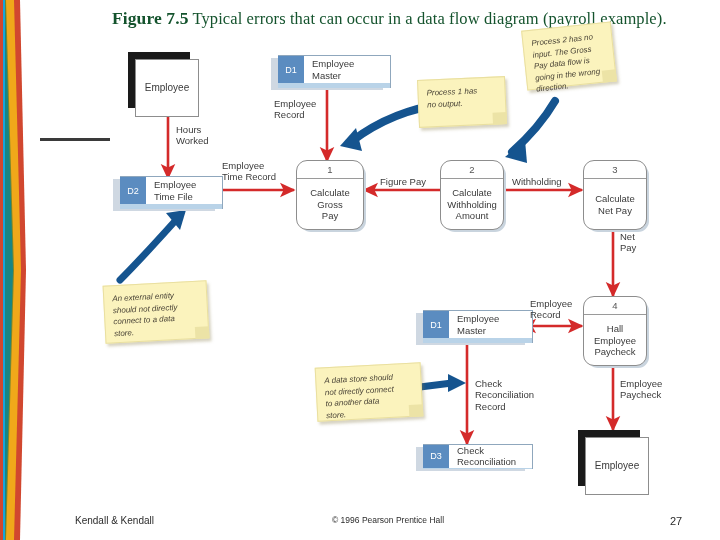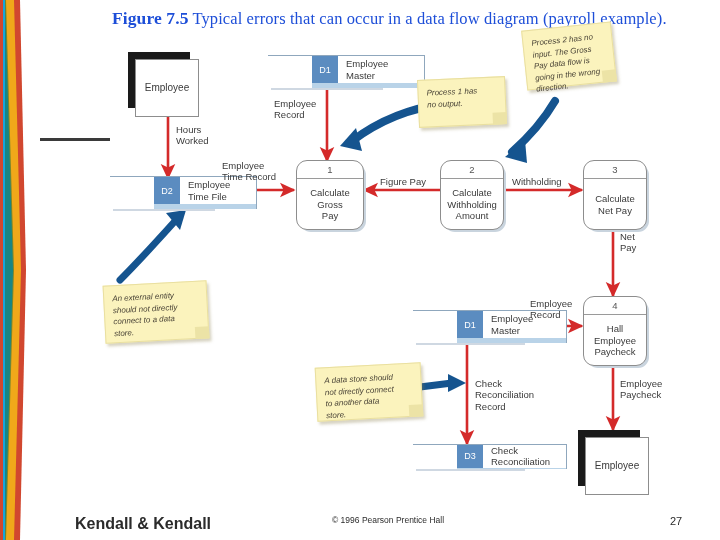--- a/index.html
+++ b/index.html
@@ -31,21 +31,21 @@
     height: 540px;
   }
 
   
   .fig-title {
     position: absolute;
     left: 112px; top: 8px;
     width: 600px;
     font-family: "Liberation Serif", serif;
     font-size: 16.5px;
-    color: #1d4ed8;
+    color: #14532d;
     letter-spacing: .1px;
     white-space: nowrap;
   }
   .fig-title .fig-lbl {
     font-weight: bold;
     font-size: 17.5px;
   }
   .rule {
     position: absolute;
     left: 40px; top: 138px;
@@ -123,28 +123,27 @@
 
   
   .store .st-shadow {
     position: absolute;
     left: 3px; top: 3px;
     width: 100%; height: 100%;
     background: #cfd8e2;
   }
   .store .st-face {
     position: absolute;
-    left: 0; top: 0;
+    left: 10px; top: 0;
     width: 100%; height: 100%;
     background: #ffffff;
     border-top: 1px solid #8fa7bd;
     border-right: 1px solid #8fa7bd;
     display: flex;
     flex-direction: column;
-    padding-left: 44px;
   }
   .store .st-top {
     flex: 1;
     display: flex;
     align-items: stretch;
   }
   .store .st-tag {
     width: 26px;
     background: #5b8cc0;
     display: flex;
@@ -213,21 +212,21 @@
     pointer-events: none;
   }
 
   
   .footer-left, .footer-center, .footer-right {
     position: absolute;
     top: 515px;
     font-family: "Liberation Sans", sans-serif;
     color: #2b2b2b;
   }
-  .footer-left  { left: 75px;  font-size: 16px; font-weight: bold; }
+  .footer-left  { left: 75px;  font-size: 10px; }
   .footer-center{ left: 332px; font-size: 8.5px; }
   .footer-right { left: 670px; font-size: 11px; }
 </style>
 </head>
 <body>
 
 <div id="slide">
 
   <div class="edge-stripe">
     <svg width="34" height="540" viewBox="0 0 34 540">

